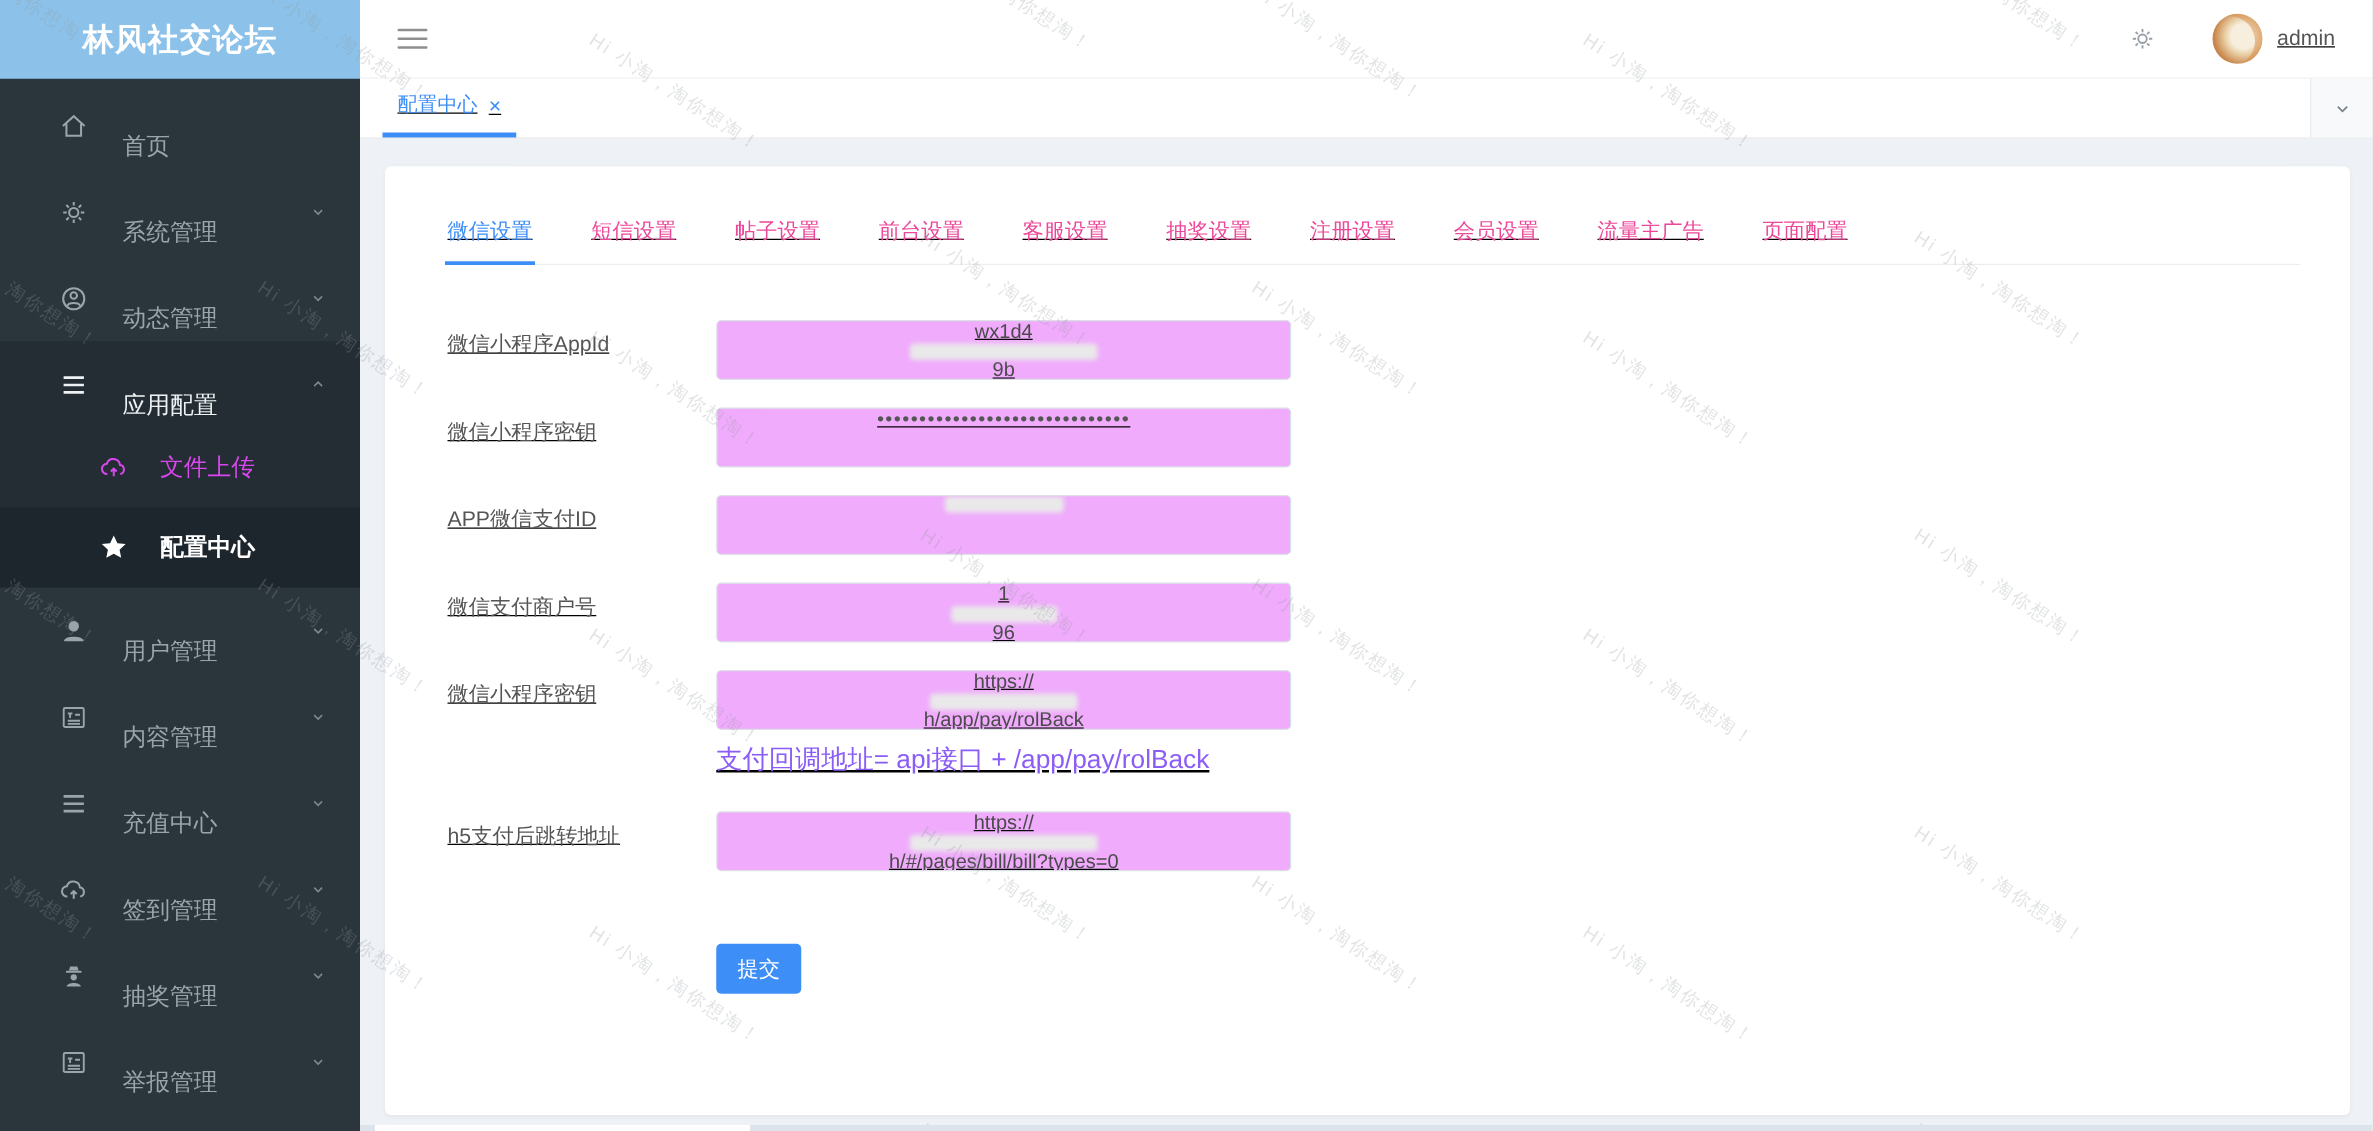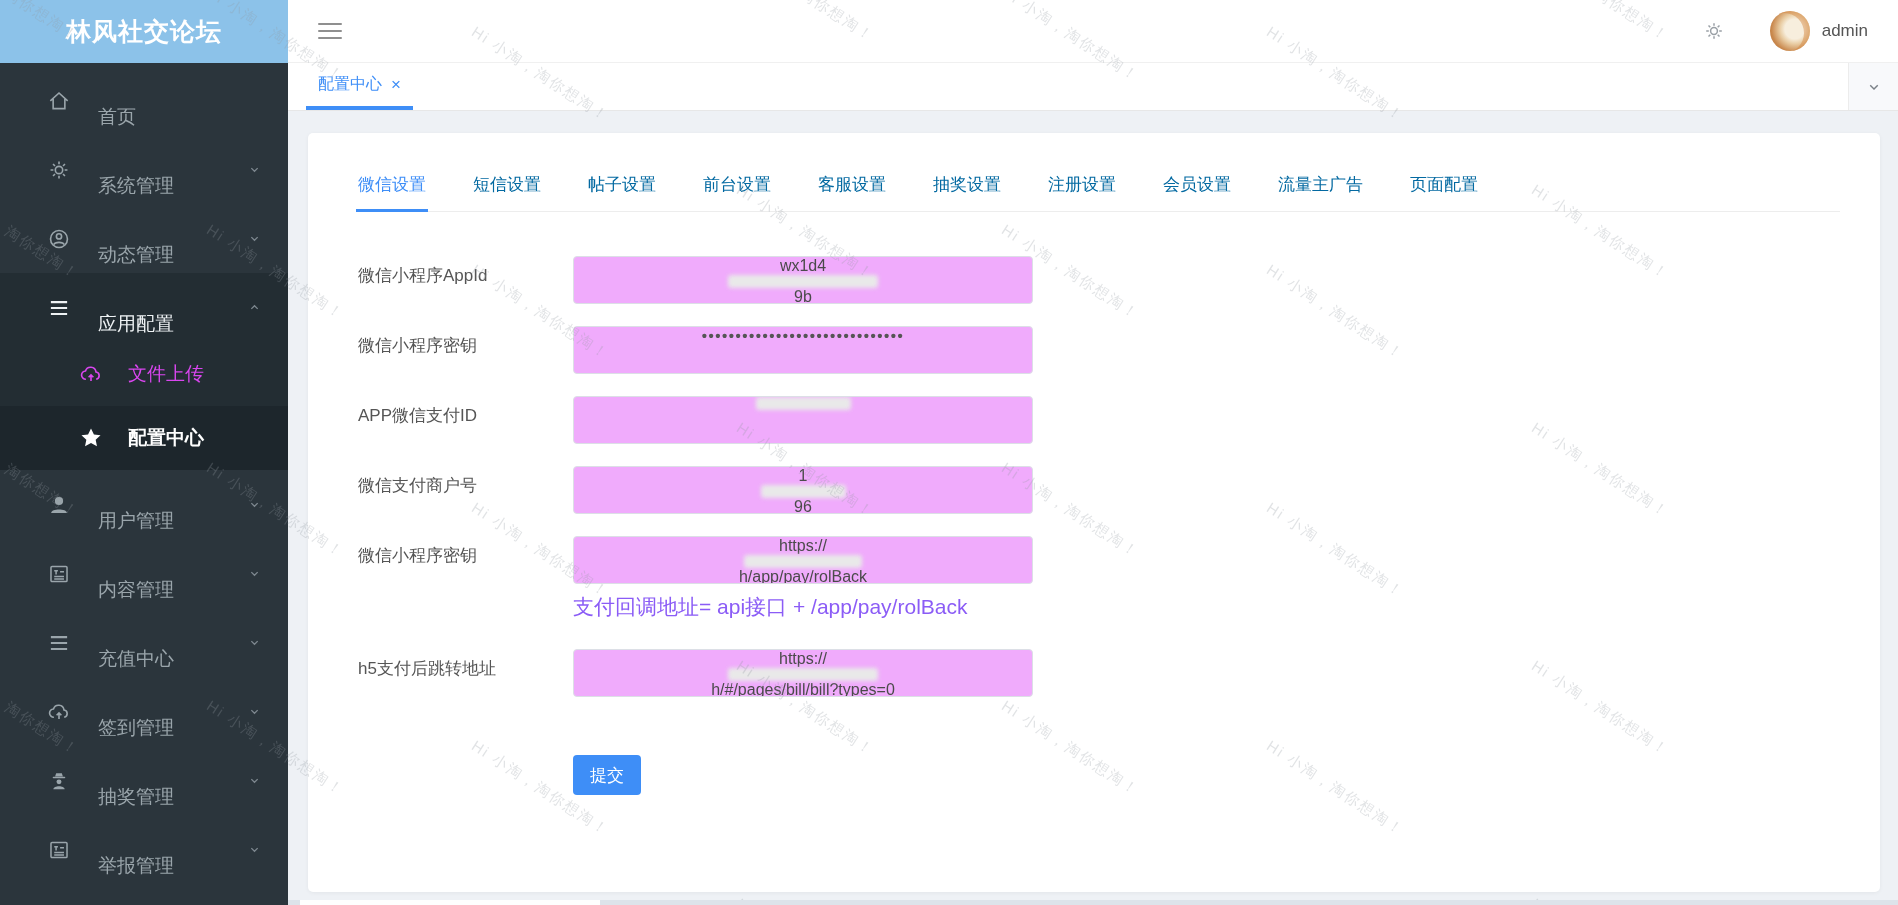--- a/index.html
+++ b/index.html
@@ -25,21 +25,21 @@
              padding:0 24px 0 78px;color:#d946ef;font-size:19px;cursor:pointer;}
   .nav-child .lbl{margin-left:24px;}
   .nav-child.active{background:var(--sidebar-active-bg,#1d262c);
                     color:#fff;font-weight:bold;}
   .icon{display:inline-flex;width:26px;height:26px;flex:0 0 auto;}
   .icon svg{width:100%;height:100%;}
   .icon.chev{width:19px;height:19px;}
 
   
   .main{position:absolute;left:288px;top:0;right:0;height:100%;
-        display:flex;flex-direction:column;}
+        display:flex;flex-direction:column;text-decoration:underline;}
   .topbar{height:63px;background:#fff;border-bottom:1px solid #f0f0f0;
           display:flex;align-items:center;padding:0 30px;}
   .hamburger{width:24px;display:flex;flex-direction:column;gap:5px;cursor:pointer;}
   .hamburger span{height:2px;background:#8f8f8f;border-radius:1px;}
   .topbar-right{margin-left:auto;display:flex;align-items:center;}
   .topbar-gear{width:24px;height:24px;color:#9aa0a6;margin-right:44px;cursor:pointer;}
   .topbar-gear svg{width:100%;height:100%;}
   .avatar{width:40px;height:40px;border-radius:50%;margin-right:12px;cursor:pointer;
           background:radial-gradient(circle at 62% 45%,#f7eedd 0 30%,#e9cda4 45%,#c9884d 70%,#b46f38 100%);
           box-shadow:inset -6px 2px 0 rgba(210,130,60,.45);}
@@ -56,21 +56,21 @@
                 border-left:1px solid #ececec;display:flex;align-items:center;
                 justify-content:center;cursor:pointer;color:#7a8087;}
   .collapse-box .icon{width:20px;height:20px;}
 
   
   .content{flex:1;padding:22px 18px 13px 20px;}
   .card{background:#fff;border-radius:5px;height:100%;
         box-shadow:0 1px 4px rgba(0,0,0,.05);
         padding:40px 40px 0 50px;}
   .stabs{display:flex;gap:47px;border-bottom:1px solid #ededed;}
-  .stab{font-size:17px;color:#0369a1;padding-bottom:15px;position:relative;
+  .stab{font-size:17px;color:#ec4899;padding-bottom:15px;position:relative;
         cursor:pointer;white-space:nowrap;}
   .stab.active{color:var(--accent,#3e8ef7);}
   .stab.active::after{content:"";position:absolute;left:-2px;right:-2px;bottom:-1px;
         height:3px;background:var(--accent,#3e8ef7);}
 
   
   .form{margin-top:44px;}
   .frow{display:flex;margin-bottom:22px;}
   .frow.has-hint{margin-bottom:28px;}
   .flabel{width:215px;padding-right:44px;text-align:left;font-size:17px;

